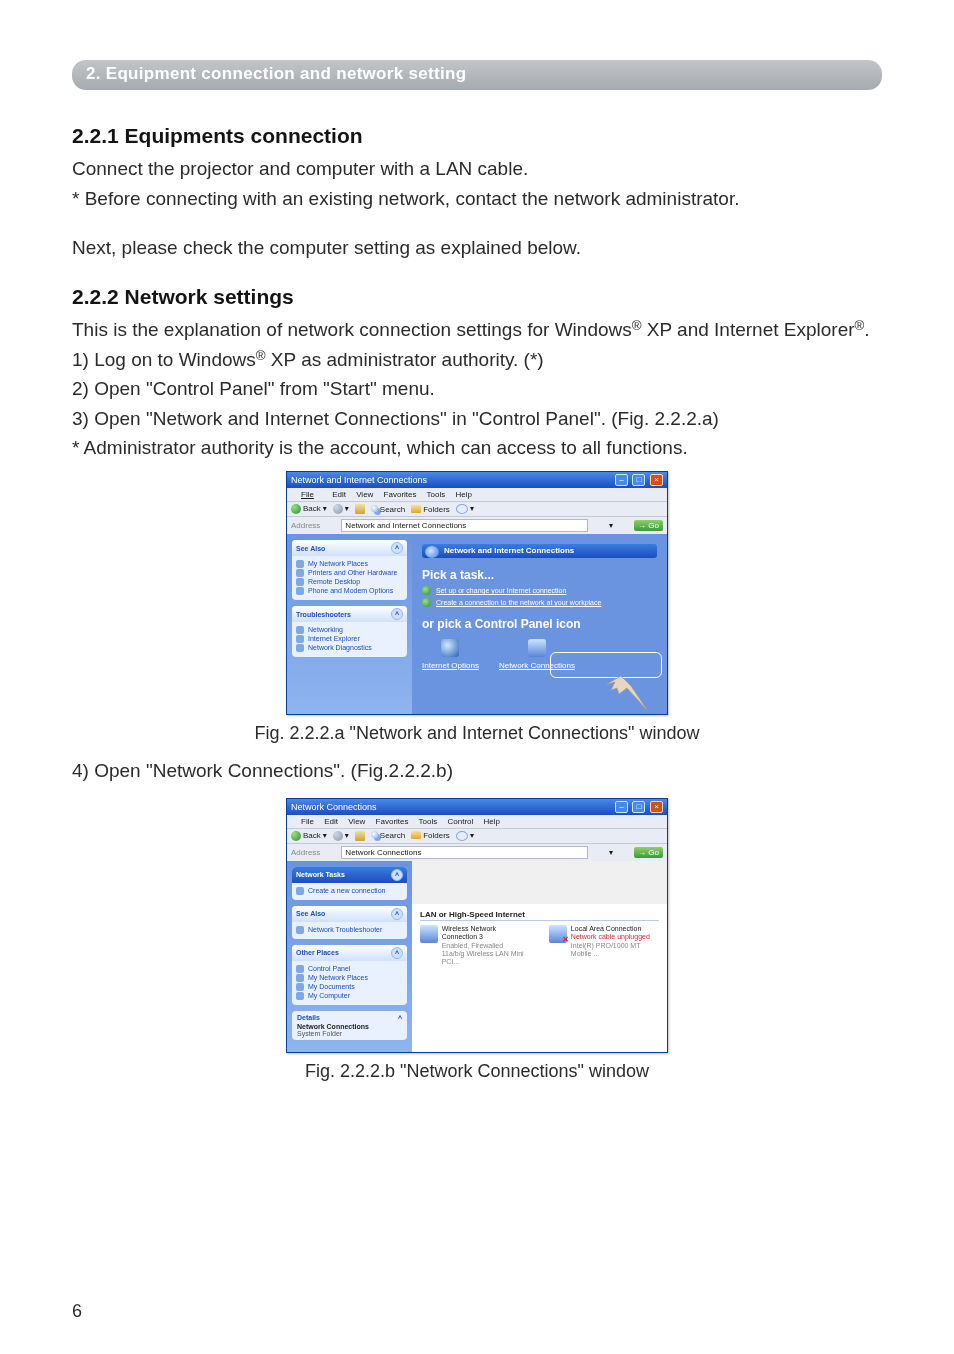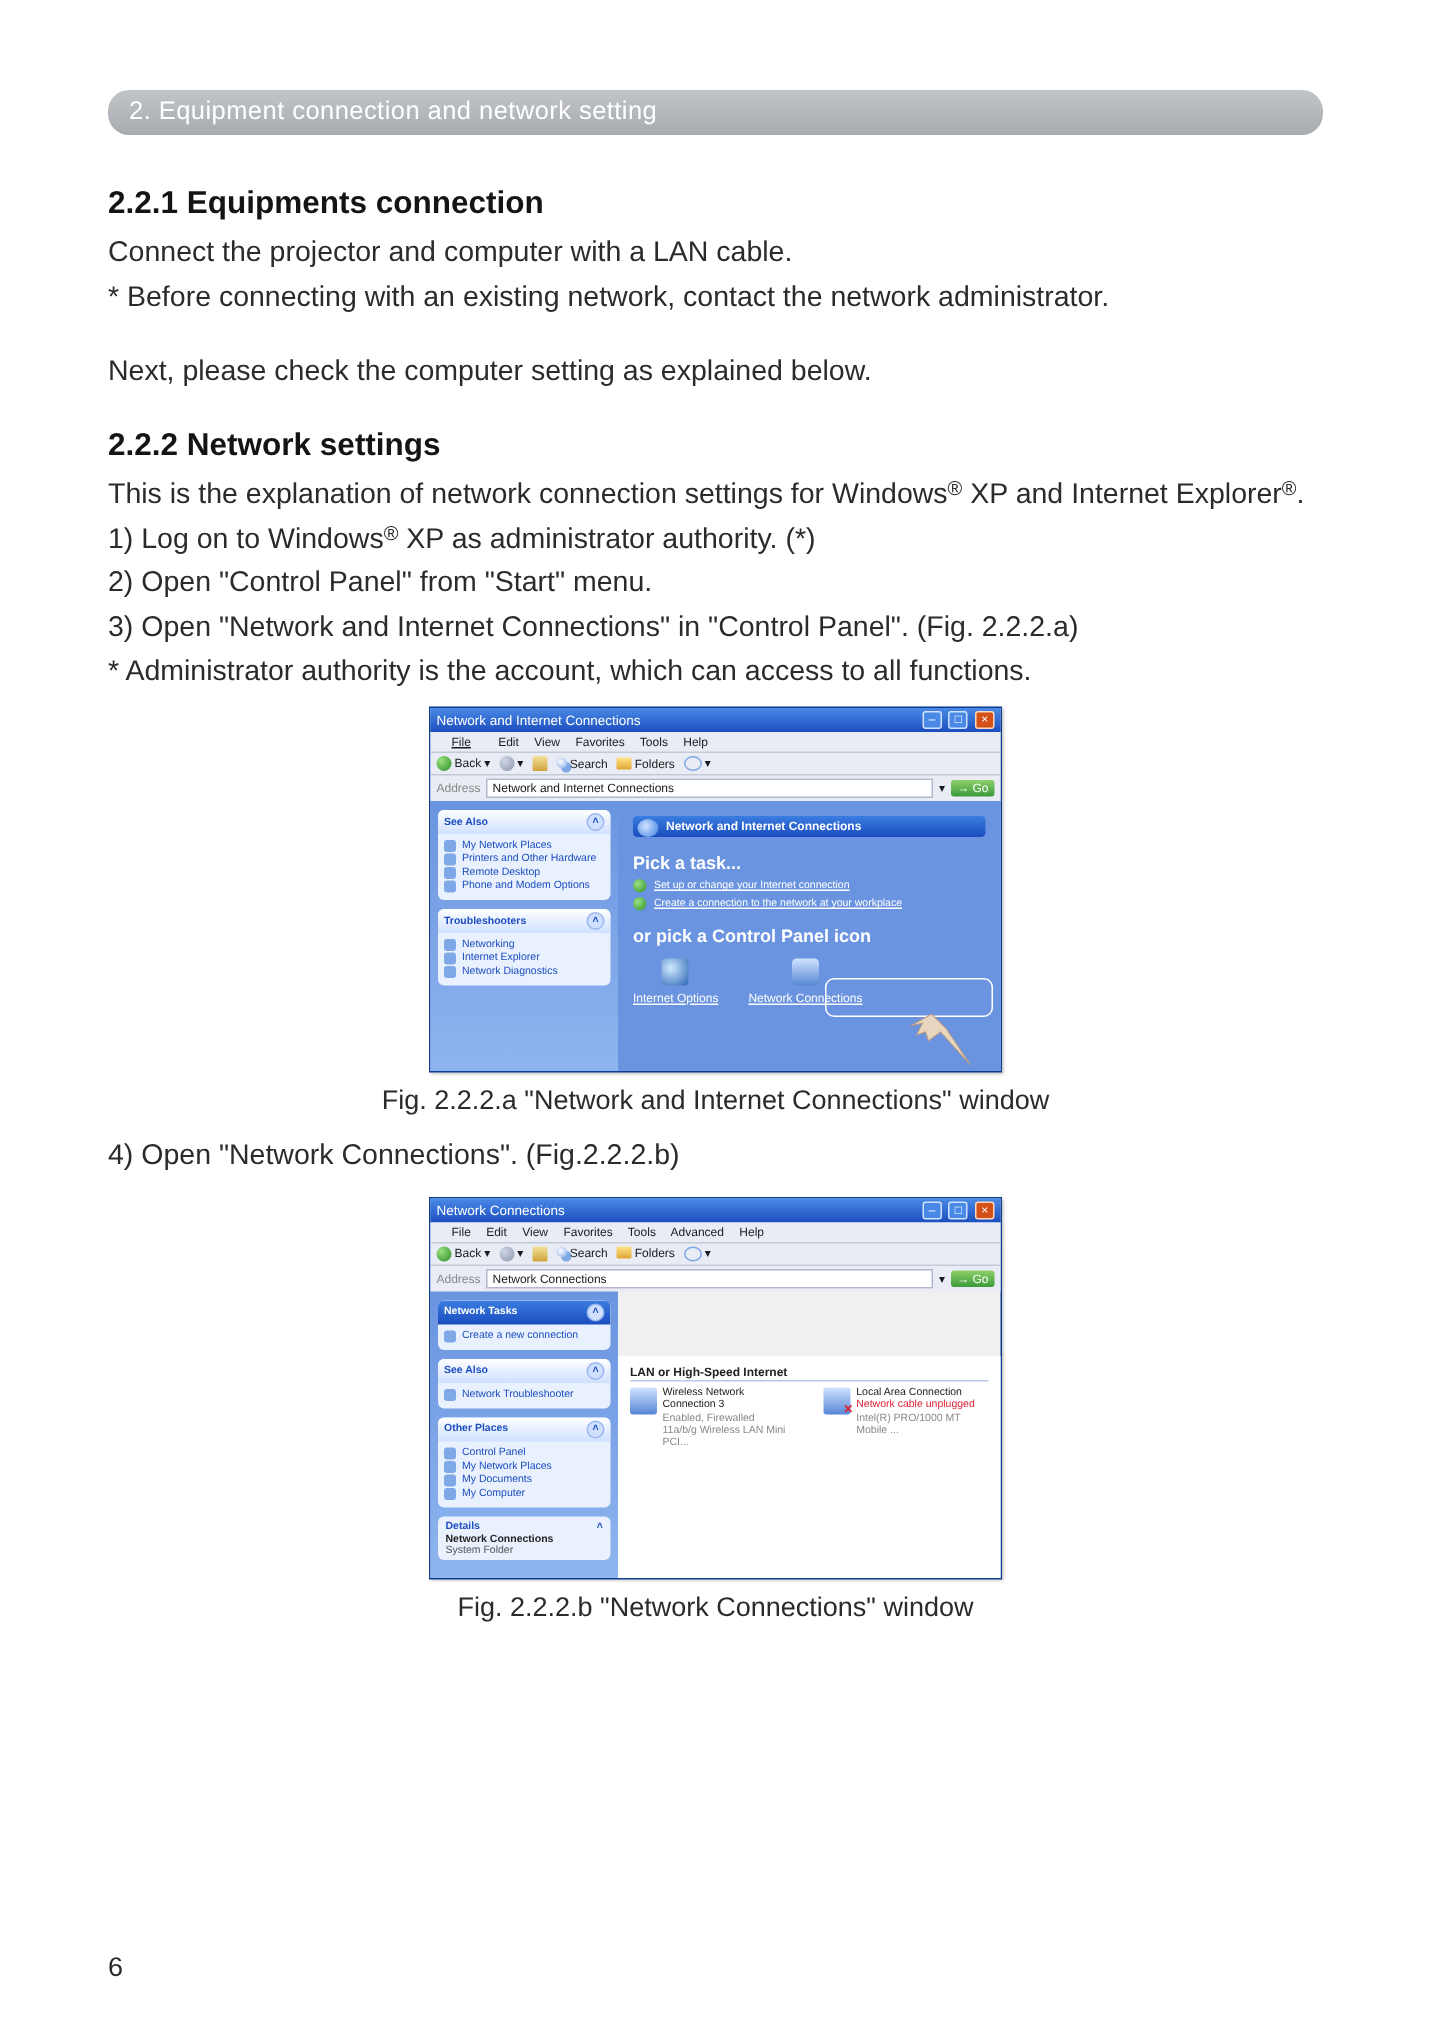--- a/index.html
+++ b/index.html
@@ -15,21 +15,21 @@
     box-sizing: border-box;
     margin: 0 auto;
     padding: 60px 72px 40px 72px;
     position: relative;
   }
   .breadcrumb-bar {
     border-radius: 14px;
     background: linear-gradient(#c2c5c8, #a6abaf);
     padding: 4px 14px 6px 14px;
     color: #fff;
-    font-weight: normal;
+    font-weight: bold;
     font-size: 17px;
     letter-spacing: 0.3px;
     margin-bottom: 34px;
   }
   h1.sec-title {
     font-size: 28px;
     font-weight: 900;
     margin: 0 0 18px 0;
     color: #141414;
   }
@@ -134,21 +134,21 @@
   .ic-up   { background: linear-gradient(#f2e29a, #cfa23a); border-radius: 1px; }
   .ic-search { background: radial-gradient(circle at 40% 40%, #fff, #7fa9e6); border-radius: 50%; box-shadow: 3px 3px 0 0 #7fa9e6; width: 7px; height: 7px; }
   .ic-folder { background: linear-gradient(#ffe28a, #e0a632); border-radius: 1px; width: 10px; height: 8px; }
   .ic-views  { border: 1px solid #7fa9e6; width: 10px; height: 8px; }
   .xp-addressbar {
     background: #e9ecf5;
     padding: 2px 4px;
     border-top: 1px solid #c4c9d6;
     display: flex;
     align-items: center;
-    gap: 4px;
+    gap: 21px;
   }
   .xp-addressbar .addr-label { color: #888; }
   .xp-addressbar .addr-field {
     flex: 1;
     background: #fff;
     border: 1px solid #b0b8cc;
     padding: 1px 3px;
   }
   .xp-addressbar .go-btn {
     background: linear-gradient(#8fd06a, #3a9a3a);
@@ -485,21 +485,21 @@
           <span class="btn-max">□</span>
           <span class="btn-close">×</span>
         </span>
       </div>
       <div class="xp-menubar">
         <span>File</span>
         <span>Edit</span>
         <span>View</span>
         <span>Favorites</span>
         <span>Tools</span>
-        <span>Advanced</span>
+        <span>Control</span>
         <span>Help</span>
       </div>
       <div class="xp-toolbar">
         <span class="tb-btn"><span class="tb-icon ic-back"></span><span>Back</span> ▾</span>
         <span class="tb-btn"><span class="tb-icon ic-fwd"></span>▾</span>
         <span class="tb-btn">
             <span class="tb-icon ic-up"></span>
           </span>
         <span class="tb-btn">
             <span class="tb-icon ic-search"></span>

